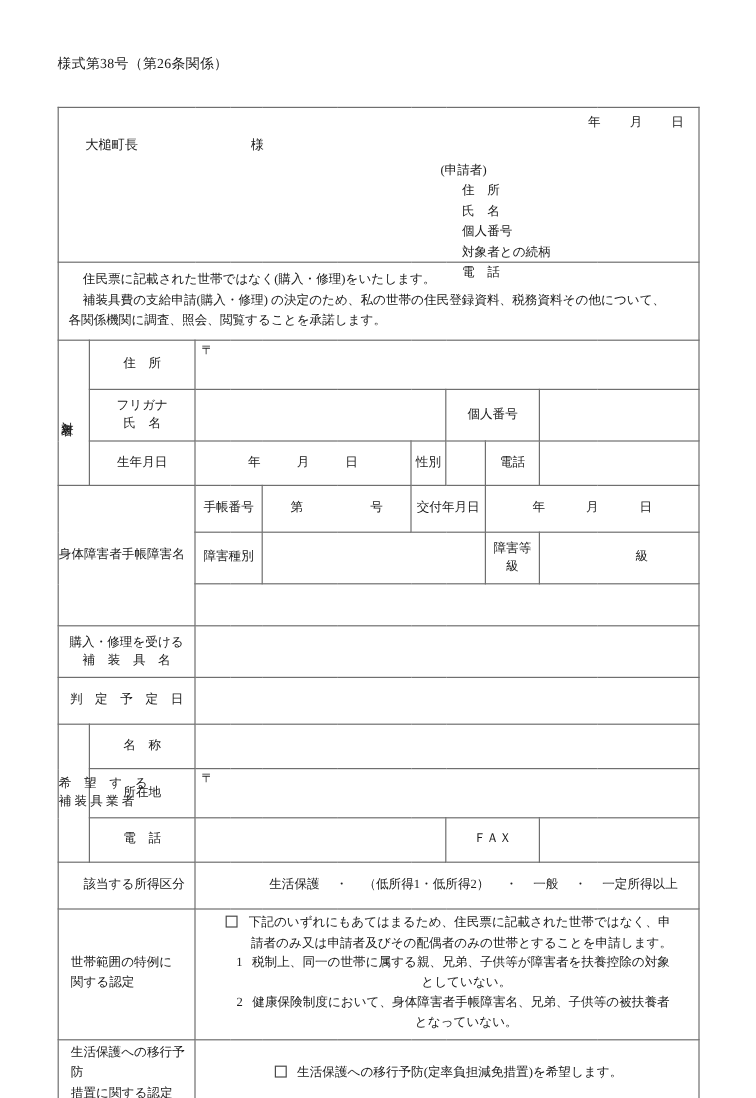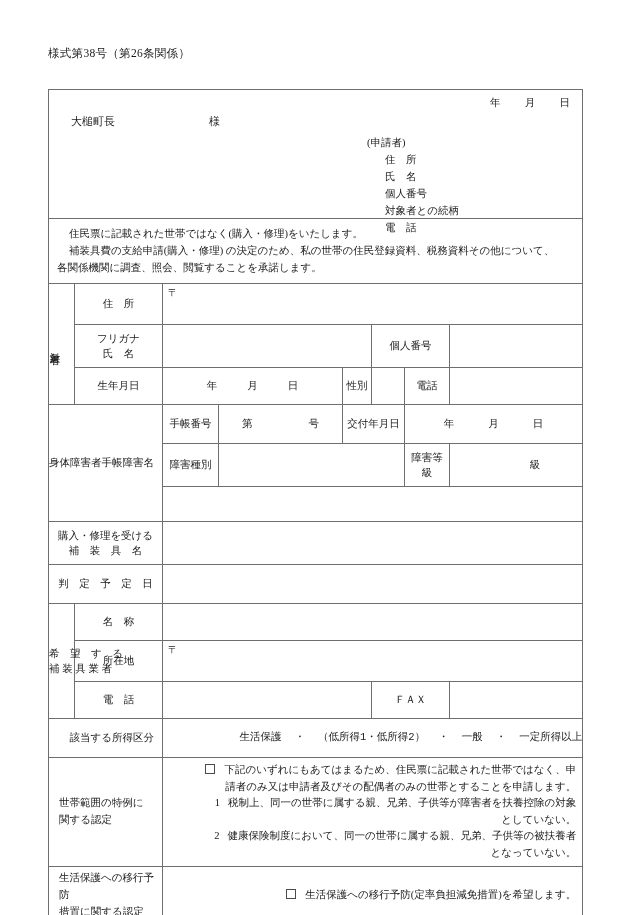--- a/index.html
+++ b/index.html
@@ -157,32 +157,31 @@
   .r-h30 { height: 30px; }
   .r-h32 { height: 32px; }
   .r-h34 { height: 34px; }
   .r-h36 { height: 36px; }
   .r-h44 { height: 44px; }
 
   
   .income-options {
     font-size: 10.5px;
     padding: 5px 0 5px 44px !important;
-    text-align: right;
+    text-align: center;
     white-space: nowrap;
-    font-family: Liberation Mono, monospace;
   }
   .income-options .sep { margin: 0 13px; }
 
   
   .chk-block {
     font-size: 10.5px;
     line-height: 1.58;
     padding: 4px 6px 5px 8px !important;
-    text-align: right;
+    text-align: center;
   }
   .chk-block p { margin: 0; }
   .cb {
     display: inline-block;
     width: 8px;
     height: 8px;
     border: 1px solid #4a4a4a;
     margin-right: 9px;
     vertical-align: -1px;
   }
@@ -351,21 +350,21 @@
       <td class="chk-block" colspan="9">
         <p class="hang1">
           <span class="cb"></span><span>下記のいずれにもあてはまるため、住民票に記載された世帯ではなく、申</span>
         </p>
         <p style="padding-left:22px">請者のみ又は申請者及びその配偶者のみの世帯とすることを申請します。</p>
         <p class="num-item">
           <span>1</span>&nbsp;&nbsp;&nbsp;<span>税制上、同一の世帯に属する親、兄弟、子供等が障害者を扶養控除の対象</span>
         </p>
         <p style="padding-left:30px">としていない。</p>
         <p class="num-item">
-          <span>2</span>&nbsp;&nbsp;&nbsp;<span>健康保険制度において、同一の世帯に属する親、兄弟、子供等の被扶養者</span>
+          <span>2</span>&nbsp;&nbsp;&nbsp;<span>健康保険制度において、身体障害者手帳障害名、兄弟、子供等の被扶養者</span>
         </p>
         <p style="padding-left:30px">となっていない。</p>
       </td>
     </tr>
 
     <tr>
       <td class="two-line-label r-h36" colspan="2">
         <div>生活保護への移行予防</div>
         <div>措置に関する認定</div>
       </td>

